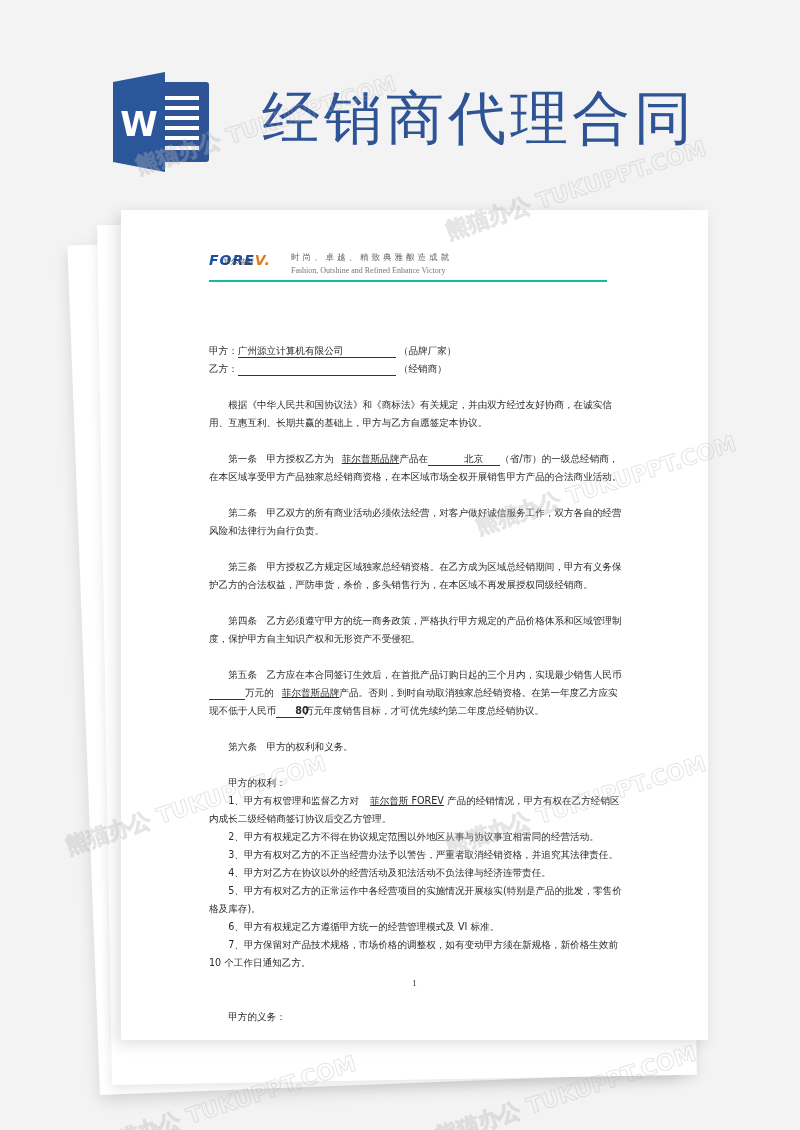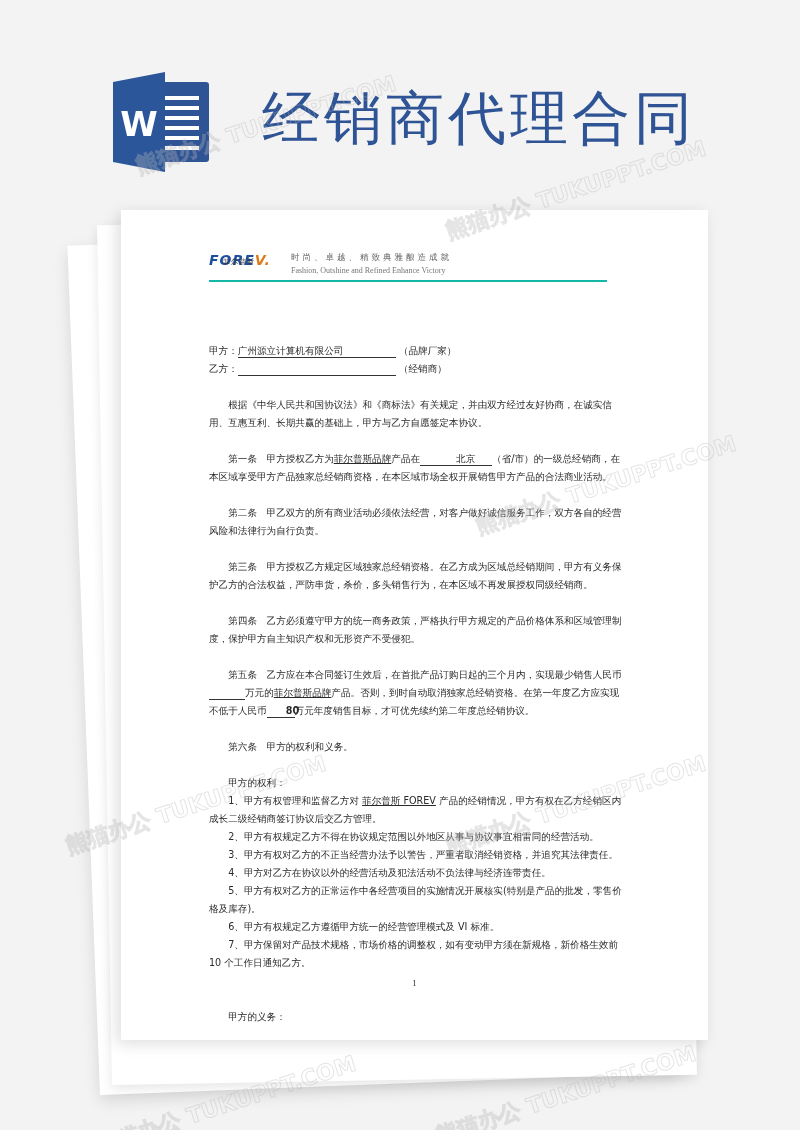--- a/index.html
+++ b/index.html
@@ -54,21 +54,21 @@
     }
     .body {
       position: absolute; left: 88px; top: 132px; width: 413px;
       font-family: "DejaVu Sans", sans-serif; font-size: 9.6px; line-height: 18px; color: #2a2a2a;
     }
     .p { margin: 0; }
     .indent { text-indent: 2em; }
     .gap { height: 18px; }
     .party-row { white-space: nowrap; }
     .blank { display: inline-block; border-bottom: 1px solid #333; line-height: 13px; }
-    .u { text-decoration: underline; }
+    .u { text-decoration: underline; margin-left: 8px; }
     .page-number {
       position: absolute; left: 0; width: 100%; top: 768px; text-align: center;
       font-family: "Liberation Serif", serif; font-size: 9px; color: #333;
     }
   </style>
 </head>
 <body>
 
 <div class="banner">
   <svg class="word-icon" viewBox="0 0 100 100">

